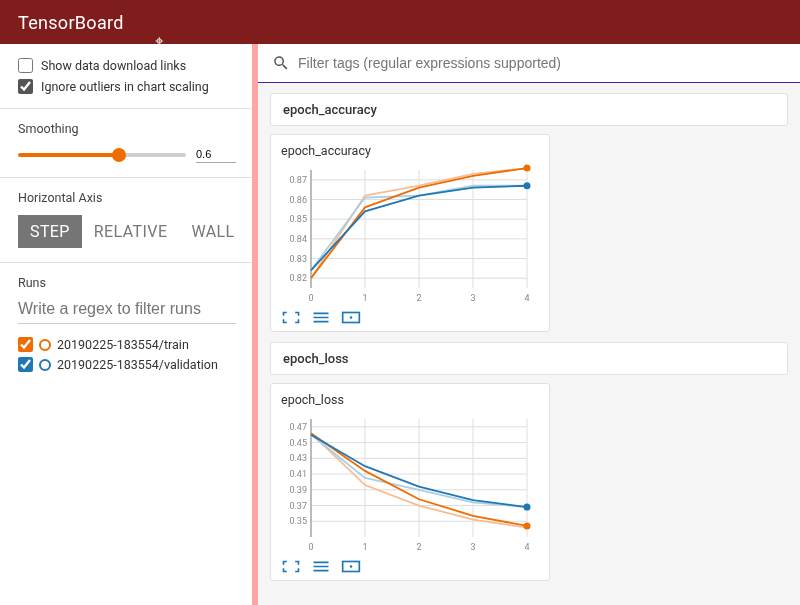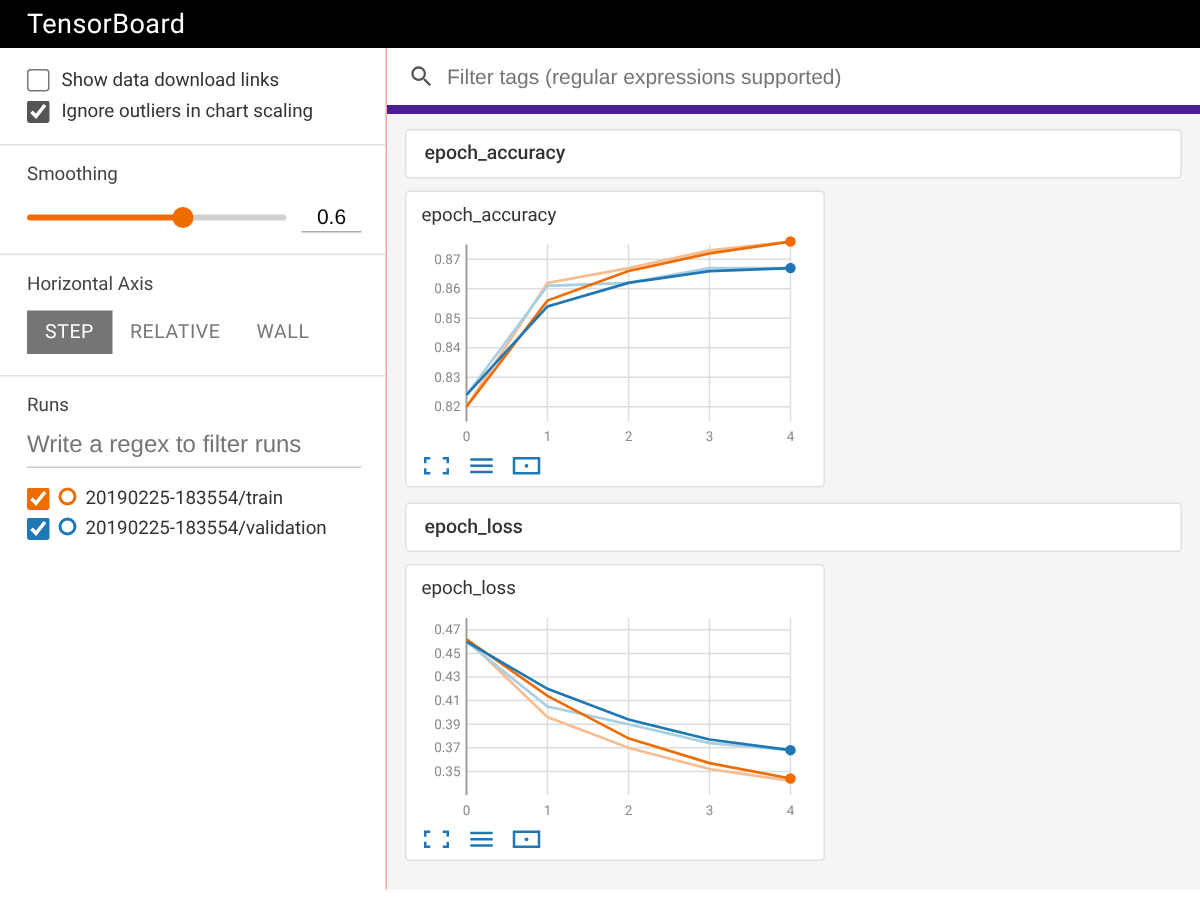--- a/index.html
+++ b/index.html
@@ -1,50 +1,50 @@
 <!DOCTYPE html>
 <html><head>
 <meta charset="utf-8">
 <style>
   * { box-sizing: border-box; margin: 0; padding: 0; }
   body { font-family: Roboto, "Helvetica Neue", Arial, sans-serif; font-size: 13px; color: #333; background: #fff; width: 800px; height: 605px; overflow: hidden; }
   
-  .header { background: #000000; height: 32px; display: flex; align-items: center; padding: 0 18px; color: #fff; }
+  .header { background: #7f1d1d; height: 44px; display: flex; align-items: center; padding: 0 18px; color: #fff; }
   .brand { font-size: 18px; font-weight: 400; margin-right: 24px; letter-spacing: 0.3px; }
   .tabs { display: flex; gap: 22px; height: 100%; align-items: center; }
   .tab { font-size: 11.5px; font-weight: 500; letter-spacing: 0.5px; color: #ffd9b3; cursor: pointer; height: 100%; display: flex; align-items: center; position: relative; }
   .tab.active { color: #fff; }
   .tab.active::after { content: ""; position: absolute; left: -4px; right: -4px; bottom: 0; height: 3px; background: #fff; }
   .cursor { position: absolute; left: 155px; top: 32px; pointer-events: none; font-size: 15px; color: #fff; }
   
   .layout { display: flex; height: calc(605px - 44px); }
-  .sidebar { width: 258px; padding: 14px 16px 20px 18px; border-right: 1px solid #fca5a5; overflow-y: auto; }
+  .sidebar { width: 258px; padding: 14px 16px 20px 18px; border-right: 6px solid #fca5a5; overflow-y: auto; }
   .main { flex: 1; background: #f5f5f5; overflow-y: auto; padding-bottom: 12px; }
   
   .cb-row { display: flex; align-items: center; gap: 8px; margin-bottom: 6px; font-size: 12.5px; }
   .cb-row input[type=checkbox] { width: 15px; height: 15px; cursor: pointer; accent-color: #555; }
   .control-row { display: flex; align-items: center; gap: 6px; font-size: 12.5px; margin-top: 10px; }
   .dropdown { flex: 1; display: flex; align-items: center; gap: 6px; color: #888; cursor: pointer; border-bottom: 1px solid #ccc; padding-bottom: 2px; }
   .dropdown .carat { margin-left: auto; font-size: 10px; color: #aaa; }
   .divider { height: 1px; background: #e0e0e0; margin: 14px -16px 12px -18px; }
   .section-title { font-size: 12.5px; color: #444; margin-bottom: 10px; }
   .slider-row { display: flex; align-items: center; gap: 10px; }
   .slider-track { flex: 1; height: 4px; background: linear-gradient(to right, #ef6c00 0%, #ef6c00 60%, #d0d0d0 60%, #d0d0d0 100%); border-radius: 2px; position: relative; cursor: pointer; }
   .slider-thumb { width: 14px; height: 14px; background: #ef6c00; border-radius: 50%; position: absolute; left: calc(60% - 7px); top: -5px; }
-  .slider-val { width: 40px; border: none; border-bottom: 1px solid #aaa; font-size: 14px; padding: 2px 0; text-align: center; }
+  .slider-val { width: 40px; border: none; border-bottom: 1px solid #aaa; font-size: 11px; padding: 2px 0; text-align: left; }
   .axis-btns { display: flex; gap: 0; margin-top: 10px; }
-  .axis-btn { font-size: 13px; letter-spacing: 0.4px; padding: 7px 12px; cursor: pointer; color: #777; text-align: right; }
+  .axis-btn { font-size: 16px; letter-spacing: 0.4px; padding: 7px 12px; cursor: pointer; color: #777; text-align: right; }
   .axis-btn.active { background: #757575; color: #fff; }
   .runs-title { font-size: 12.5px; margin-bottom: 6px; color: #444; }
   .runs-filter { width: 100%; border: none; border-bottom: 1px solid #ccc; font-size: 16px; padding: 4px 0 5px; color: #15803d; margin-bottom: 8px; }
-  .run-row { display: flex; align-items: flex-start; gap: 6px; font-size: 12.5px; margin: 5px 0; }
+  .run-row { display: flex; align-items: center; gap: 6px; font-size: 12.5px; margin: 5px 0; }
   .run-cb { width: 15px; height: 15px; cursor: pointer; }
   .run-circle { width: 12px; height: 12px; border: 2px solid; border-radius: 50%; }
   
-  .search-bar { background: #fff; display: flex; align-items: center; gap: 8px; padding: 10px 14px; border-bottom: 6px solid #4c1d95; }
+  .search-bar { background: #fff; display: flex; align-items: center; gap: 8px; padding: 10px 14px; border-bottom: 1px solid #4c1d95; }
   .search-bar input { flex: 1; border: none; font-size: 14px; color: #333; outline: none; }
   .search-icon { width:18px; height:18px; color:#555; }
   .panel-group { margin: 10px 12px; }
   .panel-header { background: #fff; border: 1px solid #e0e0e0; border-radius: 3px; padding: 8px 12px; font-size: 13px; font-weight: 500; color: #333; }
   .chart-card { background: #fff; border: 1px solid #e0e0e0; border-radius: 3px; margin-top: 8px; padding: 8px 10px 6px; width: 280px; }
   .chart-title { font-size: 12.5px; margin-bottom: 6px; }
   .chart-svg { display:block; }
   .chart-toolbar { display: flex; gap: 10px; margin-top: 6px; }
   .tb-icon { width: 20px; height: 15px; color: #1f77b4; cursor: pointer; }
 </style>

